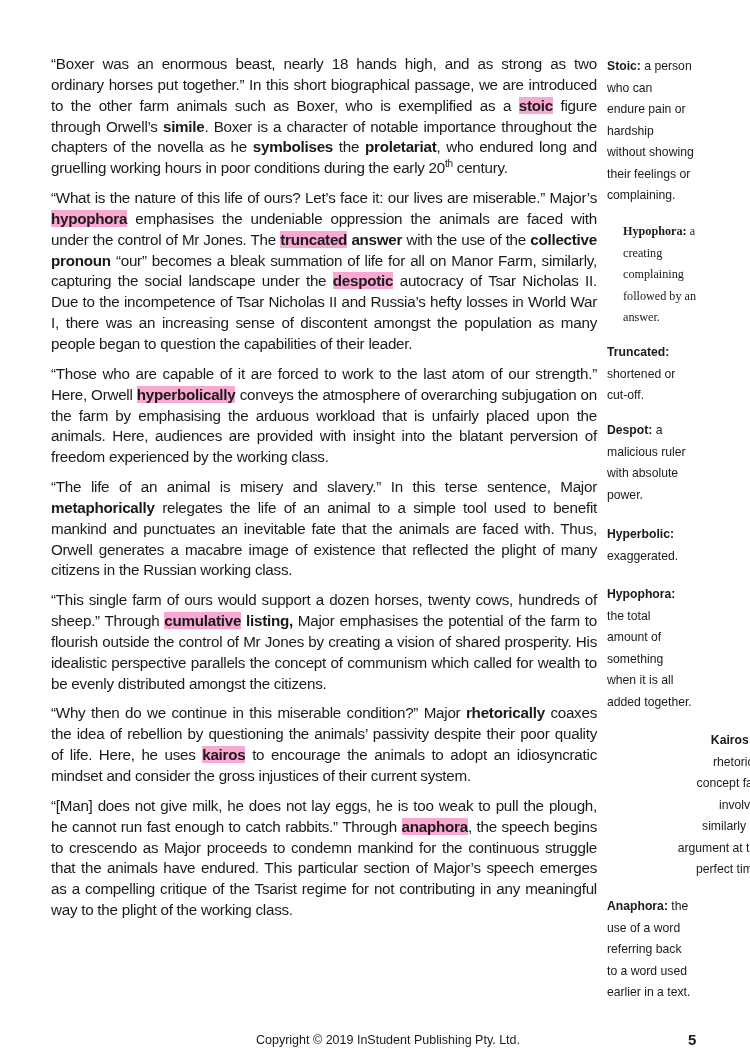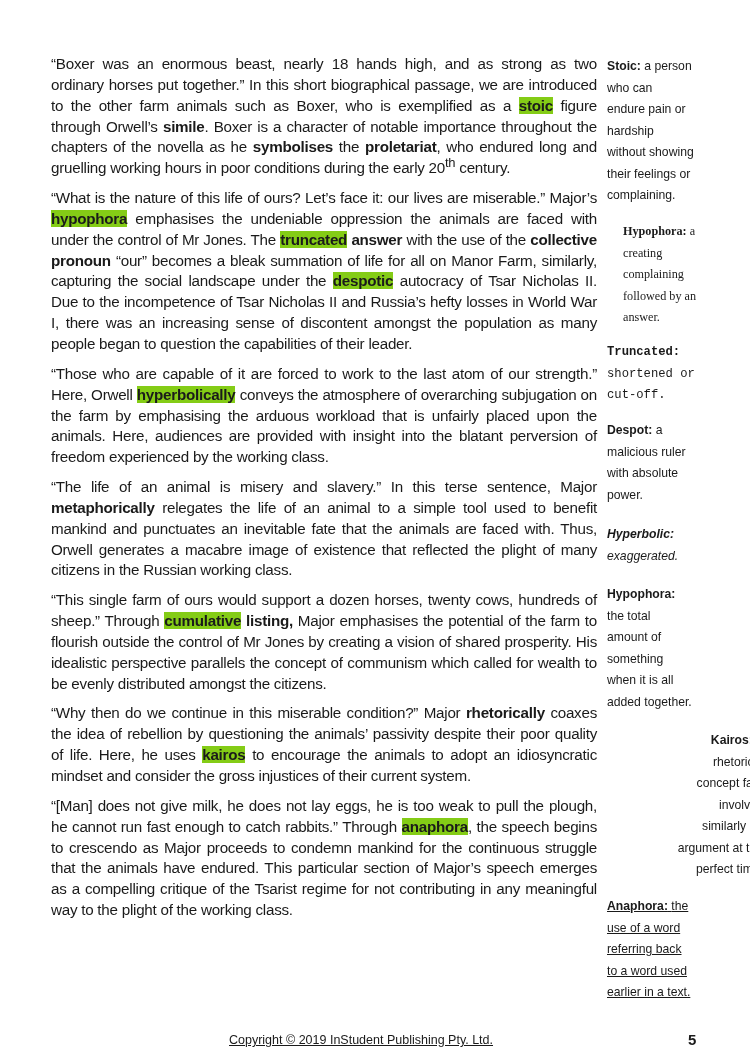--- a/index.html
+++ b/index.html
@@ -4,33 +4,33 @@
 <style>
   html, body { margin: 0; padding: 0; background: #ffffff; }
   body { width: 750px; height: 1064px; position: relative; overflow: hidden; color: #1a1a1a; }
   .main {
     position: absolute; left: 51px; top: 54px; width: 546px;
     font-family: "Liberation Sans", sans-serif; font-size: 15.2px; line-height: 20.85px;
     text-align: justify; letter-spacing: -0.25px;
   }
   .para { margin: 0 0 9px 0; }
   .b { font-weight: bold; }
-  .hl { background: #84cc16; }
-  sup { font-size: 13px; line-height: 0; vertical-align: 6px; }
+  .hl { background: #f9a8d4; }
+  sup { font-size: 10px; line-height: 0; vertical-align: 6px; }
   .side {
     position: absolute; left: 607px; top: 56px; width: 140px;
     font-family: "Liberation Sans", sans-serif; font-size: 12.2px; line-height: 21.5px; color: #1a1a1a;
   }
   .gloss { margin: 0; }
   .gloss-term { font-weight: bold; }
   .footer {
     position: absolute; top: 1031px; left: 0; width: 750px;
     font-family: "Liberation Sans", sans-serif; font-size: 12.5px; color: #1a1a1a;
   }
-  .copyright { position: absolute; left: 229px; top: 2px; text-decoration: underline; }
+  .copyright { position: absolute; left: 256px; top: 2px; }
   .pagenum { position: absolute; left: 688px; top: 0px; font-weight: bold; font-size: 15px; }
 </style>
 </head>
 <body>
 
 <div class="main" id="main">
     <p class="para"><span>“Boxer was an enormous beast, nearly 18 hands high, and as strong as two ordinary horses put together.” In this short biographical passage, we are intro­duced to the other farm animals such as Boxer, who is exemplified as a </span><span class="b hl">stoic</span><span> figure through Orwell’s </span><span class="b ">simile</span><span>.  Boxer is a character of notable importance throughout the chapters of the novella as he </span><span class="b ">symbolises</span><span> the </span><span class="b ">proletariat</span><span>, who endured long and gruelling working hours in poor conditions during the early 20</span><sup>th</sup><span> century.</span></p>
     <p class="para"><span>“What is the nature of this life of ours? Let’s face it: our lives are miserable.” Major’s </span><span class="b hl">hypophora</span><span> emphasises the undeniable oppression the animals are faced with under the control of Mr Jones.  The </span><span class="b hl">truncated</span><span> </span><span class="b ">answer</span><span> with the use of the </span><span class="b ">collective pronoun</span><span> “our” becomes a bleak summation of life for all on Manor Farm, similarly, capturing the social landscape under the </span><span class="b hl">despotic</span><span> autocracy of Tsar Nicholas II. Due to the incompetence of Tsar Nicholas II and Russia’s hefty losses in World War I, there was an increasing sense of discontent amongst the population as many people began to question the capabilities of their leader.</span></p>
     <p class="para"><span>“Those who are capable of it are forced to work to the last atom of our strength.”  Here, Orwell </span><span class="b hl">hyperbolically</span><span> conveys the atmosphere of overarch­ing subjugation on the farm by emphasising the arduous workload that is un­fairly placed upon the animals. Here, audiences are provided with insight into the blatant perversion of freedom experienced by the working class.</span></p>
     <p class="para"><span>“The life of an animal is misery and slavery.”  In this terse sentence, Major </span><span class="b ">metaphorically</span><span> relegates the life of an animal to a simple tool used to benefit mankind and punctuates an inevitable fate that the animals are faced with. Thus, Orwell generates a macabre image of existence that reflected the plight of many citizens in the Russian working class.</span></p>
@@ -49,53 +49,53 @@
       <div>their feelings or</div>
       <div>complaining.</div>
     </div>
     <div class="gloss" style="position: absolute; top: 165px; left: 16px; width: 140px; font-family: Liberation Serif, serif;">
       <div><span class="gloss-term">Hypophora:</span> <span>a</span></div>
       <div>creating</div>
       <div>complaining</div>
       <div>followed by an</div>
       <div>answer.</div>
     </div>
-    <div class="gloss" style="position: absolute; top: 286px; left: 0px; width: 140px; font-family: Liberation Mono, monospace;">
+    <div class="gloss" style="position: absolute; top: 286px; left: 0px; width: 140px;">
       <div><span class="gloss-term">Truncated:</span></div>
       <div>shortened or</div>
       <div>cut-off.</div>
     </div>
     <div class="gloss" style="position: absolute; top: 364px; left: 0px; width: 140px;">
       <div><span class="gloss-term">Despot:</span> <span>a</span></div>
       <div>malicious ruler</div>
       <div>with absolute</div>
       <div>power.</div>
     </div>
-    <div class="gloss" style="position: absolute; top: 468px; left: 0px; width: 140px; font-style: italic;">
+    <div class="gloss" style="position: absolute; top: 468px; left: 0px; width: 140px;">
       <div><span class="gloss-term">Hyperbolic:</span></div>
       <div>exaggerated.</div>
     </div>
     <div class="gloss" style="position: absolute; top: 528px; left: 0px; width: 140px;">
       <div><span class="gloss-term">Hypophora:</span></div>
       <div>the total</div>
       <div>amount of</div>
       <div>something</div>
       <div>when it is all</div>
       <div>added together.</div>
     </div>
     <div class="gloss" style="position: absolute; top: 674px; left: 16px; width: 140px; text-align: right;">
       <div><span class="gloss-term">Kairos:</span> <span>a</span></div>
       <div>rhetorical</div>
       <div>concept fate</div>
       <div>involves</div>
       <div>similarly an</div>
       <div>argument at the</div>
       <div>perfect time.</div>
     </div>
-    <div class="gloss" style="position: absolute; top: 840px; left: 0px; width: 140px; text-decoration: underline;">
+    <div class="gloss" style="position: absolute; top: 840px; left: 0px; width: 140px;">
       <div><span class="gloss-term">Anaphora:</span> <span>the</span></div>
       <div>use of a word</div>
       <div>referring back</div>
       <div>to a word used</div>
       <div>earlier in a text.</div>
     </div>
   </div>
 
 <div class="footer">
   <span class="copyright">Copyright © 2019 InStudent Publishing Pty. Ltd.</span>

